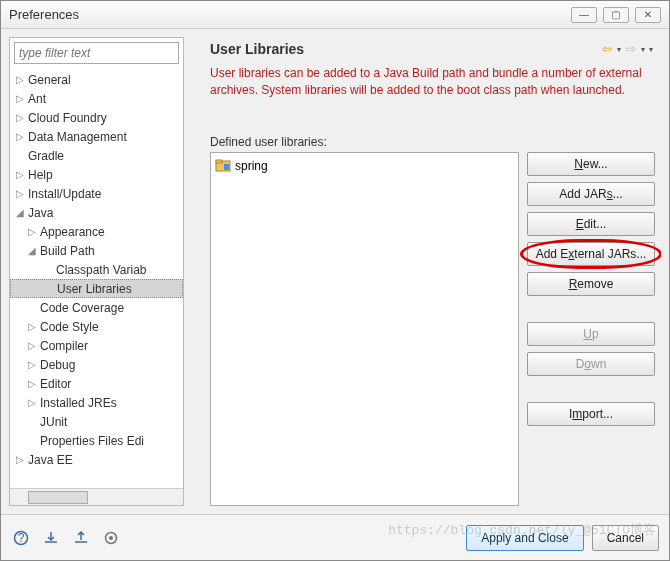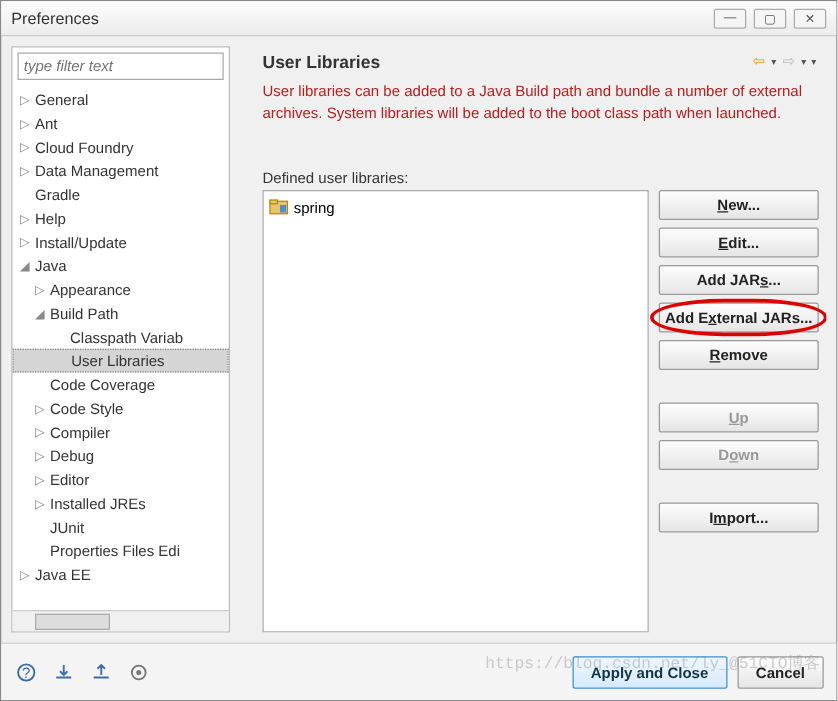--- a/index.html
+++ b/index.html
@@ -28,21 +28,21 @@
 .navarrow.fwd { color: #bbb; }
 .dropdown-arrow { font-size: 8px; color: #555; margin: 0 2px; }
 .desc { padding: 0 6px 10px 6px; color: #b91c1c; line-height: 1.4; }
 .deflabel { padding: 0 6px 3px 6px; color: #333; margin-top: 26px; }
 .midrow { flex: 1; display: flex; padding: 0 6px; gap: 8px; overflow: hidden; }
 .listbox { flex: 1; border: 1px solid #aaa; background: #fff; padding: 4px; overflow: hidden; }
 .lib-item { display: flex; align-items: center; gap: 4px; height: 18px; }
 .lib-icon { width: 16px; height: 14px; }
 .btncol { width: 128px; display: flex; flex-direction: column; gap: 6px; }
 .btncol .spacer { height: 14px; }
-.btn { height: 24px; border: 1px solid #999; background: linear-gradient(#fdfdfd,#e5e5e5); border-radius: 2px; color: #222; display: flex; align-items: center; justify-content: center; font-weight: bold; }
+.btn { height: 24px; border: 1px solid #999; background: linear-gradient(#fdfdfd,#e5e5e5); border-radius: 2px; color: #222; display: flex; align-items: center; justify-content: center; }
 .btn.disabled { color: #999; }
 .btn u { text-decoration: underline; }
 .highlight-ring { position: relative; }
 .highlight-ring::after { content: ""; position: absolute; inset: -4px -8px; border: 3px solid #d00; border-radius: 50%/60%; pointer-events: none; }
 .footer { height: 46px; border-top: 1px solid #ccc; display: flex; align-items: center; padding: 0 10px; gap: 8px; background: #f4f4f4; }
 .footer .left-icons { display: flex; gap: 10px; align-items: center; flex: 1; }
 .icon-btn { width: 20px; height: 20px; display: flex; align-items: center; justify-content: center; color: #3a6ea5; }
 .footer .btn { padding: 0 14px; height: 26px; }
 .btn.primary { border: 1px solid #3a8fd6; background: linear-gradient(#eef6ff,#d6eaff); color: #134; }
 .watermark { position: absolute; bottom: 22px; right: 14px; color: rgba(120,120,120,0.35); font-size: 13px; pointer-events: none; font-family: Liberation Mono, monospace; }
@@ -176,24 +176,24 @@
                 <rect x="9" y="5" width="5" height="6" fill="#4a90d9"></rect>
               </svg>
             <span>spring</span>
           </div>
         </div>
         <div class="btncol">
           <div class="btn">
               <span><u>N</u>ew...</span>
             </div>
           <div class="btn">
+              <span>Add JAR<u>s</u>...</span>
+            </div>
+          <div class="btn">
               <span><u>E</u>dit...</span>
-            </div>
-          <div class="btn">
-              <span>Add JAR<u>s</u>...</span>
             </div>
           <div class="btn highlight-ring">
               <span>Add E<u>x</u>ternal JARs...</span>
             </div>
           <div class="btn">
               <span><u>R</u>emove</span>
             </div>
           <div class="spacer"></div>
           <div class="btn disabled">
               <span><u>U</u>p</span>

